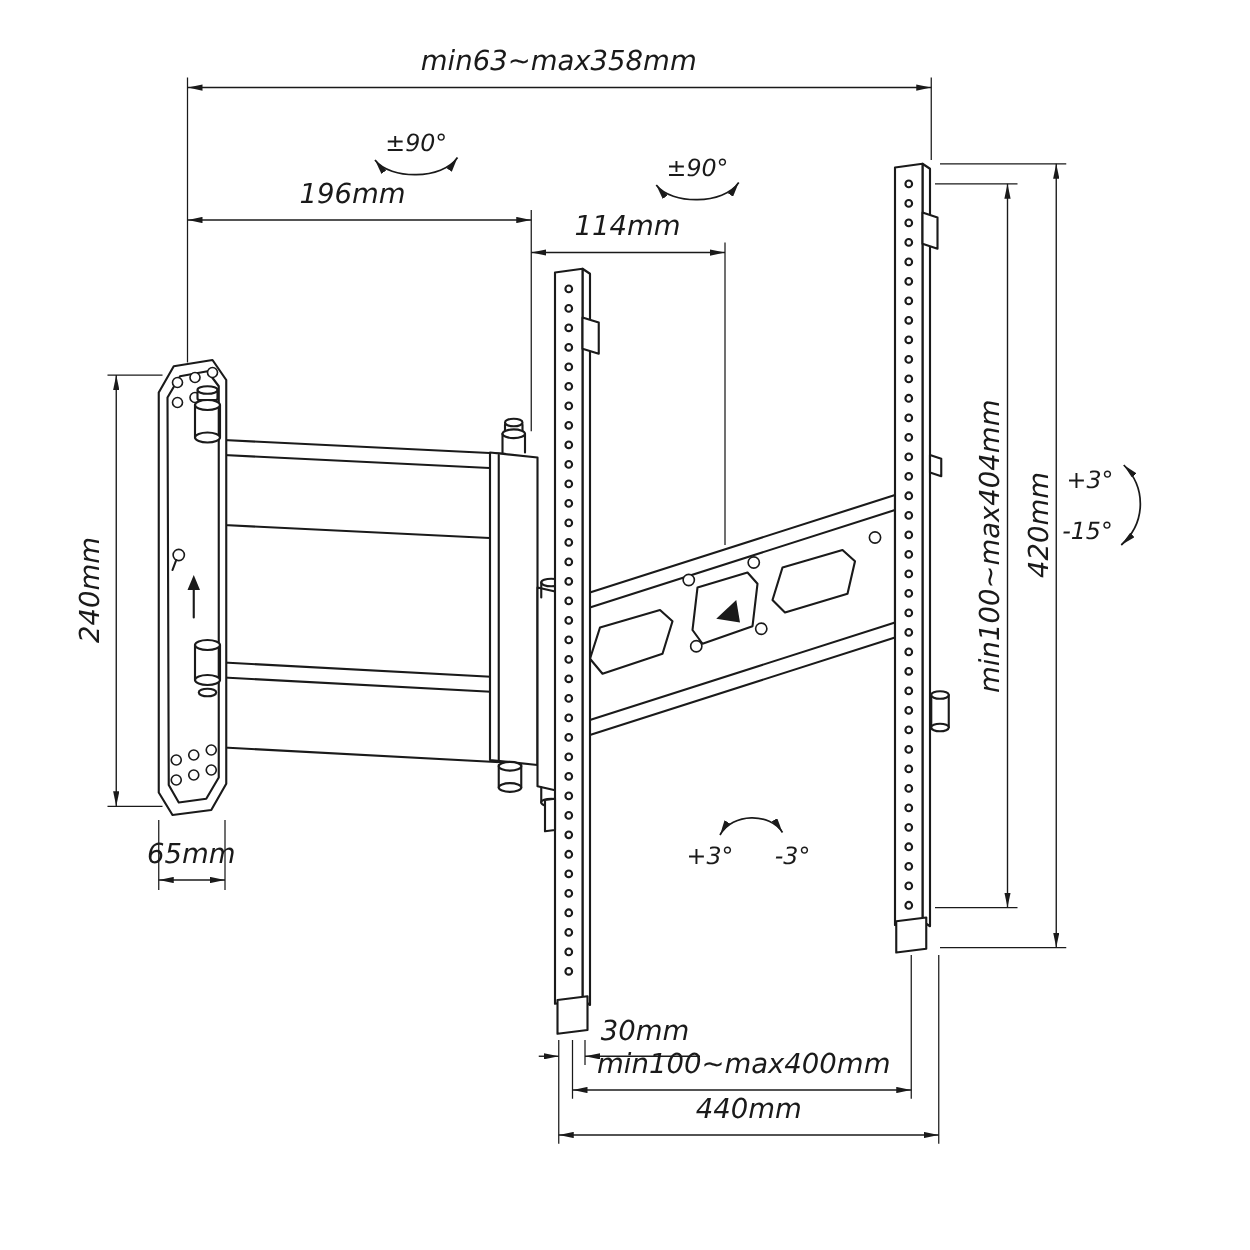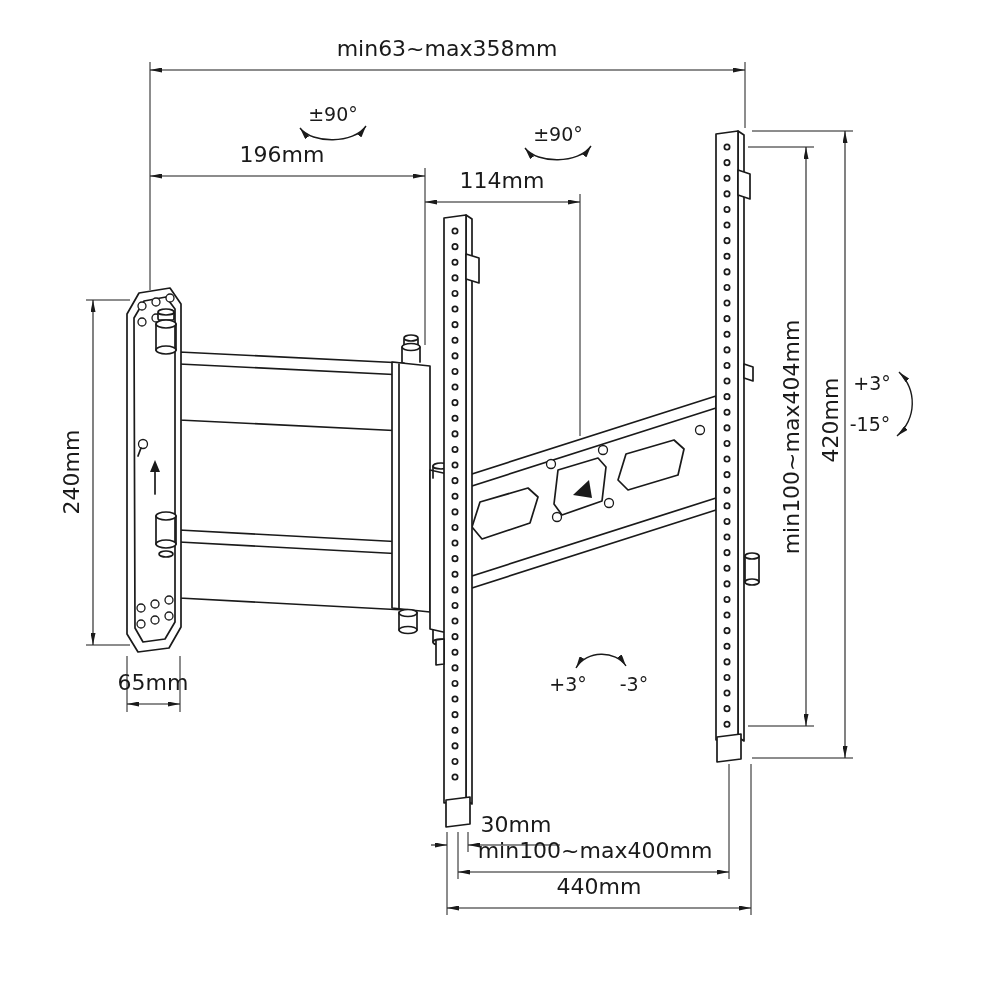--- a/index.html
+++ b/index.html
@@ -3,21 +3,21 @@
 <meta charset="utf-8">
 <style>
   :root { --ink:#1a1a1a; --bg:#ffffff; }
   html,body { margin:0; padding:0; }
   body {
     width:1000px; height:1000px;
     background:var(--bg);
     font-family:"DejaVu Sans","Liberation Sans",sans-serif;
     overflow:hidden;
   }
-  .stage { width:908px; height:1000px; }
+  .stage { width:908px; height:1000px;font-style:italic; }
   svg { display:block; }
   text {
     font-family:"DejaVu Sans","Liberation Sans",sans-serif;
     fill:var(--ink);
   }
   .t-dim   { font-size:22px; text-anchor:middle; }
   .t-angle { font-size:19px; text-anchor:middle; }
   .ext  { stroke:var(--ink); stroke-width:1;   fill:none; }
   .dim  { stroke:var(--ink); stroke-width:1.1; fill:none; }
   .arc  { stroke:var(--ink); stroke-width:1.4; fill:none; }

